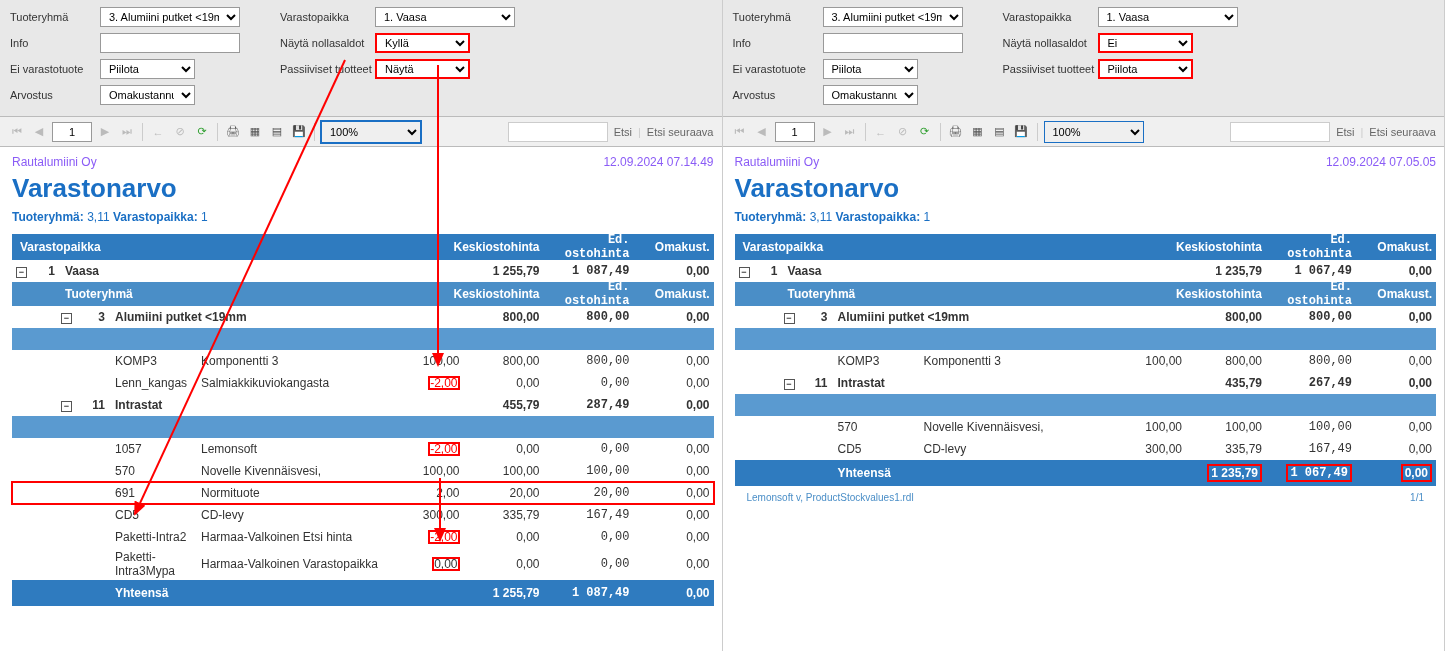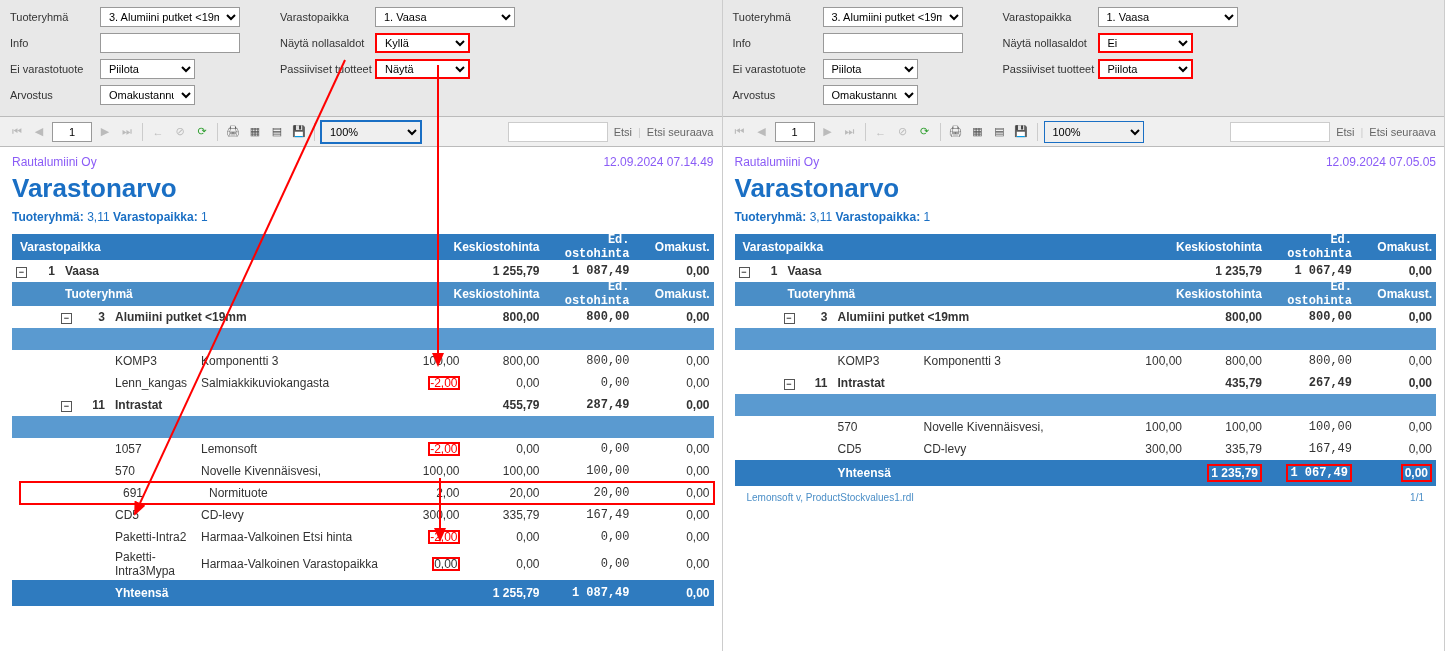--- a/index.html
+++ b/index.html
@@ -154,21 +154,21 @@
   .c-idx { width: 25px; flex: 0 0 25px; text-align: right; padding-right: 6px; }
   .c-toggle2 { width: 20px; flex: 0 0 20px; }
   .c-idx2 { width: 30px; flex: 0 0 30px; text-align: right; padding-right: 6px; font-weight:700;}
   .c-code { width: 90px; flex: 0 0 90px; padding-left: 4px; }
   .c-name { flex: 1; }
   .c-qty { width: 70px; flex: 0 0 70px; text-align: right; }
   .c-num { width: 105px; flex: 0 0 105px; text-align: right; }
   .c-num.narrow { width: 90px; flex: 0 0 90px; font-family: Liberation Mono, monospace; }
   .c-num.last { width: 80px; flex: 0 0 80px; }
   .neg { color: red; }
-  .row-hl { outline: 2px solid red; outline-offset: -1px; margin-left: 8px; }
+  .row-hl { outline: 2px solid red; outline-offset: -1px; }
   .cell-hl { outline: 2px solid red; outline-offset: -2px; padding: 0 2px; }
   .footer {
     color: #4a8ec7;
     font-size: 10px;
     padding: 6px 12px;
     display: flex;
     justify-content: space-between;
     align-items: center;
   }
   svg.arrow-overlay {

